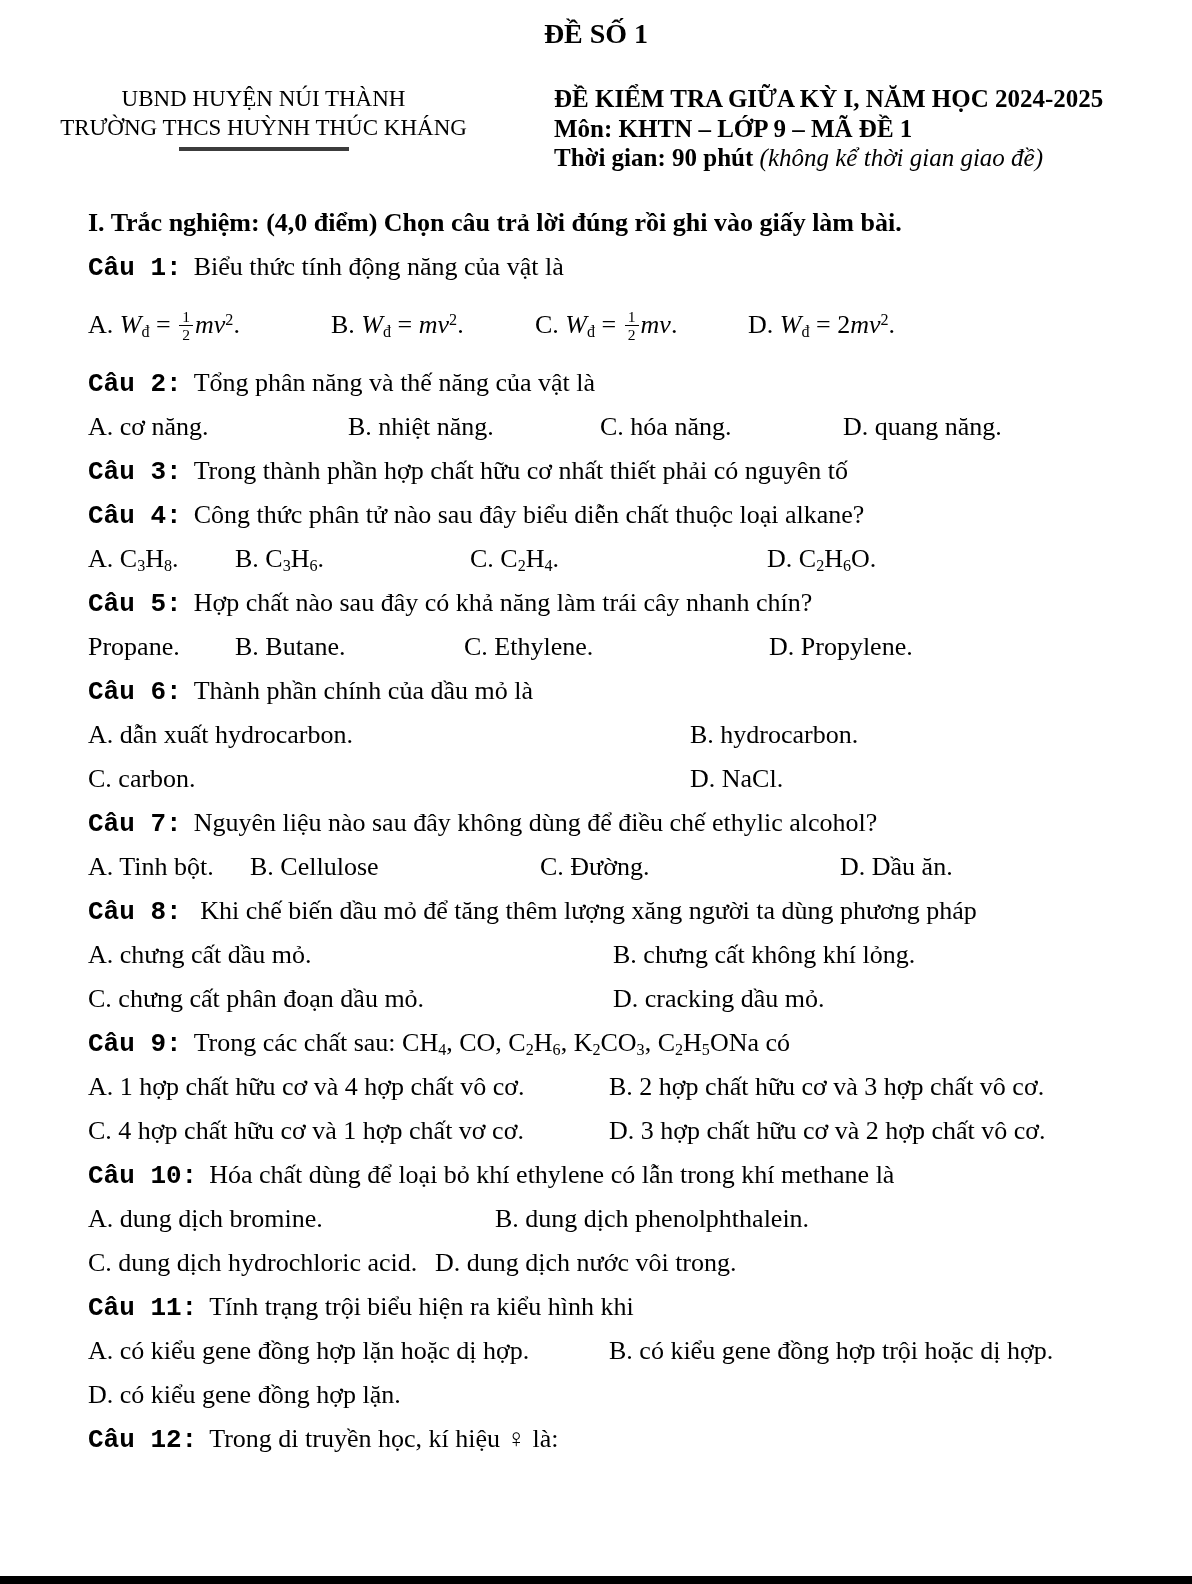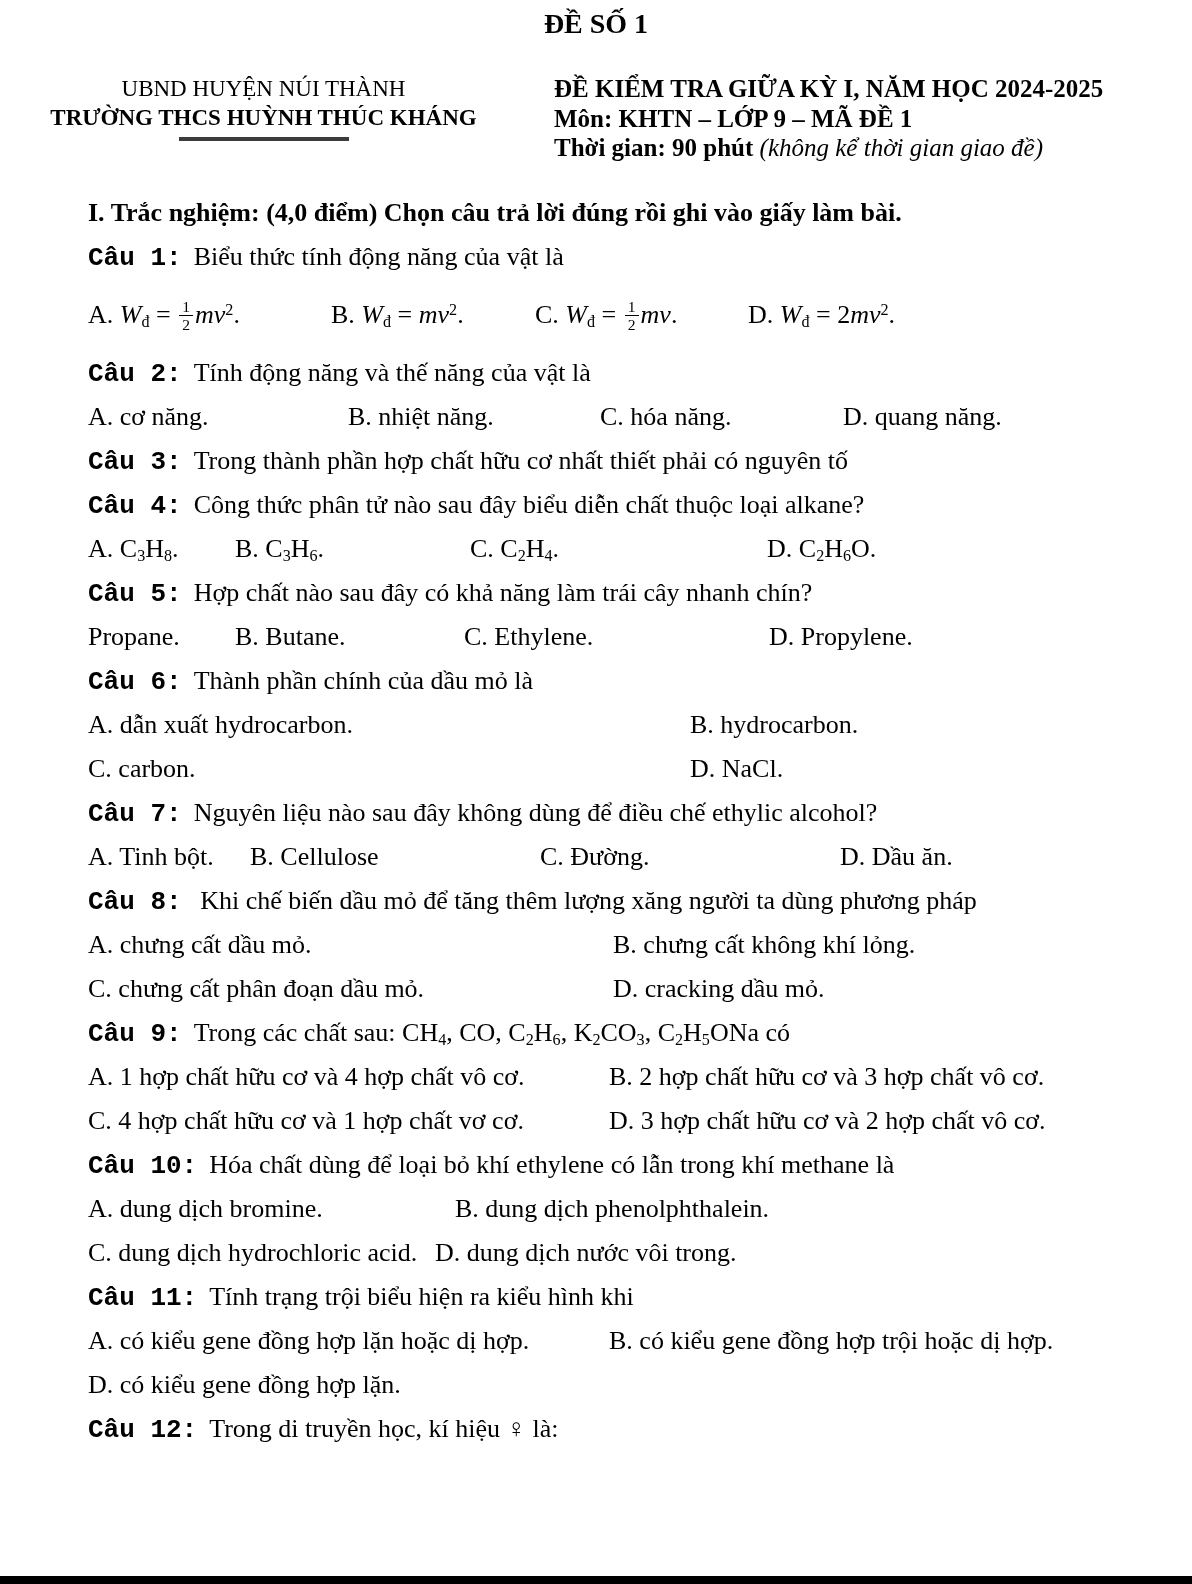--- a/index.html
+++ b/index.html
@@ -7,37 +7,37 @@
     position: relative;
     width: 1192px;
     height: 1584px;
     background: #fff;
     font-family: "Liberation Serif", "DejaVu Serif", "DejaVu Sans", serif;
     font-size: 26px;
     color: #000;
     overflow: hidden;
   }
   .exam-title {
-    padding-top: 4px;
+    padding-top: 14px;
     height: 40px;
     line-height: 40px;
     text-align: center;
     font-weight: bold;
     font-size: 28px;
   }
   .header { display: flex; margin-top: 30px; }
   .header-left {
     margin-left: 31px;
     width: 465px;
     text-align: center;
     font-size: 23px;
     line-height: 29px;
   }
   .org-line { font-weight: normal; }
-  .school-line { font-weight: bold; }
+  .school-line { font-weight: normal; }
   .school-underline {
     width: 170px; height: 4px;
     background: #3c3c3c;
     margin: 5px auto 0 auto;
   }
   .header-right {
     margin-left: 58px;
     width: 580px;
     font-size: 25px;
     line-height: 29.5px;
@@ -107,21 +107,21 @@
         <div>
           <div class="qline"><span class="qlabel">Câu 1:</span><span class="qtext">Biểu thức tính động năng của vật là</span></div>
           <div class="optrow tall" style="grid-template-columns: 243px 204px 213px auto;">
             <span class="opt"><span>A. </span><span class="mvar">W</span><sub>đ</sub><span> = </span><span class="frac"><span>1</span><span class="den">2</span></span><span class="mvar">mv</span><sup>2</sup><span>.</span></span>
             <span class="opt"><span>B. </span><span class="mvar">W</span><sub>đ</sub><span> = </span><span class="mvar">mv</span><sup>2</sup><span>.</span></span>
             <span class="opt"><span>C. </span><span class="mvar">W</span><sub>đ</sub><span> = </span><span class="frac"><span>1</span><span class="den">2</span></span><span class="mvar">mv</span><span>.</span></span>
             <span class="opt"><span>D. </span><span class="mvar">W</span><sub>đ</sub><span> = 2</span><span class="mvar">mv</span><sup>2</sup><span>.</span></span>
           </div>
         </div>
         <div>
-          <div class="qline"><span class="qlabel">Câu 2:</span><span class="qtext">Tính động năng và thế năng của vật là</span></div>
+          <div class="qline"><span class="qlabel">Câu 2:</span><span class="qtext">Tổng phân năng và thế năng của vật là</span></div>
           <div class="optrow" style="grid-template-columns: 224px 216px 207px auto; gap: 36px;">
             <span class="opt">A. cơ năng.</span>
             <span class="opt">B. nhiệt năng.</span>
             <span class="opt">C. hóa năng.</span>
             <span class="opt">D. quang năng.</span>
           </div>
         </div>
         <div>
           <div class="qline"><span class="qlabel">Câu 3:</span><span class="qtext">Trong thành phần hợp chất hữu cơ nhất thiết phải có nguyên tố</span></div>
         </div>
@@ -180,21 +180,21 @@
             <span class="opt">A. 1 hợp chất hữu cơ và 4 hợp chất vô cơ.</span>
             <span class="opt">B. 2 hợp chất hữu cơ và 3 hợp chất vô cơ.</span>
           </div>
           <div class="optrow" style="grid-template-columns: 521px auto;">
             <span class="opt">C. 4 hợp chất hữu cơ và 1 hợp chất vơ cơ.</span>
             <span class="opt">D. 3 hợp chất hữu cơ và 2 hợp chất vô cơ.</span>
           </div>
         </div>
         <div>
           <div class="qline"><span class="qlabel">Câu 10:</span><span class="qtext">Hóa chất dùng để loại bỏ khí ethylene có lẫn trong khí methane là</span></div>
-          <div class="optrow" style="grid-template-columns: 367px auto;">
+          <div class="optrow" style="grid-template-columns: 367px auto; gap: 40px;">
             <span class="opt">A. dung dịch bromine.</span>
             <span class="opt">B. dung dịch phenolphthalein.</span>
           </div>
           <div class="optrow" style="grid-template-columns: 347px auto;">
             <span class="opt">C. dung dịch hydrochloric acid.</span>
             <span class="opt">D. dung dịch nước vôi trong.</span>
           </div>
         </div>
         <div>
           <div class="qline"><span class="qlabel">Câu 11:</span><span class="qtext">Tính trạng trội biểu hiện ra kiểu hình khi</span></div>

